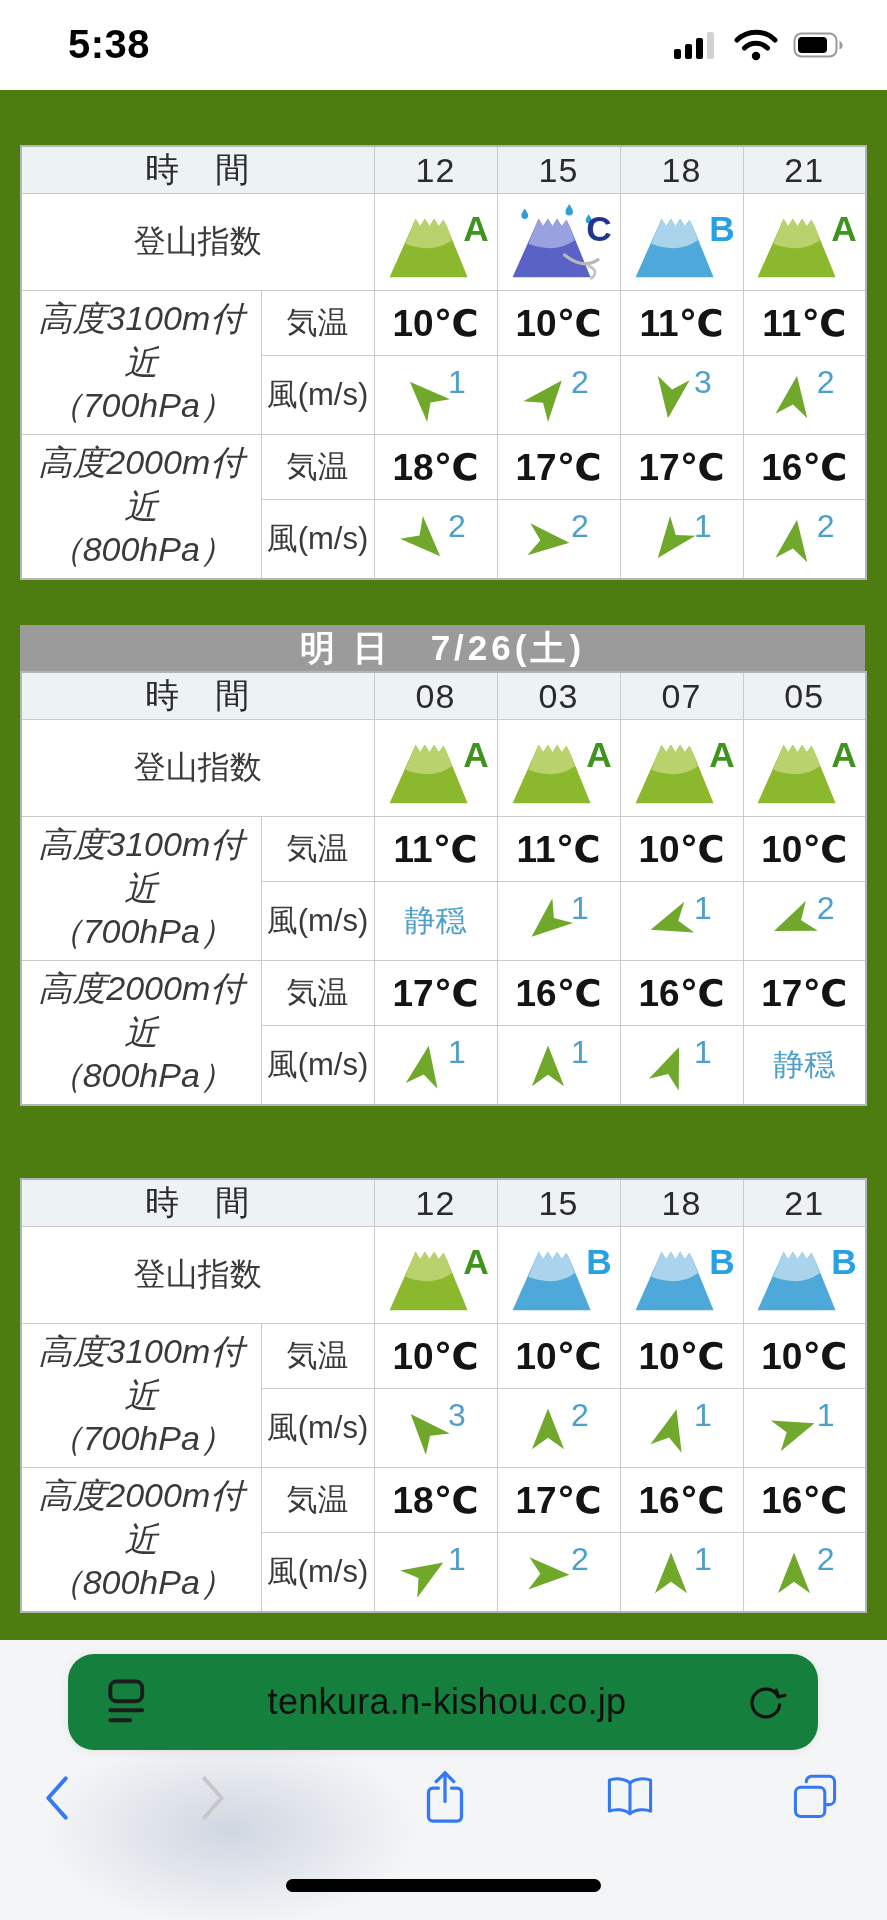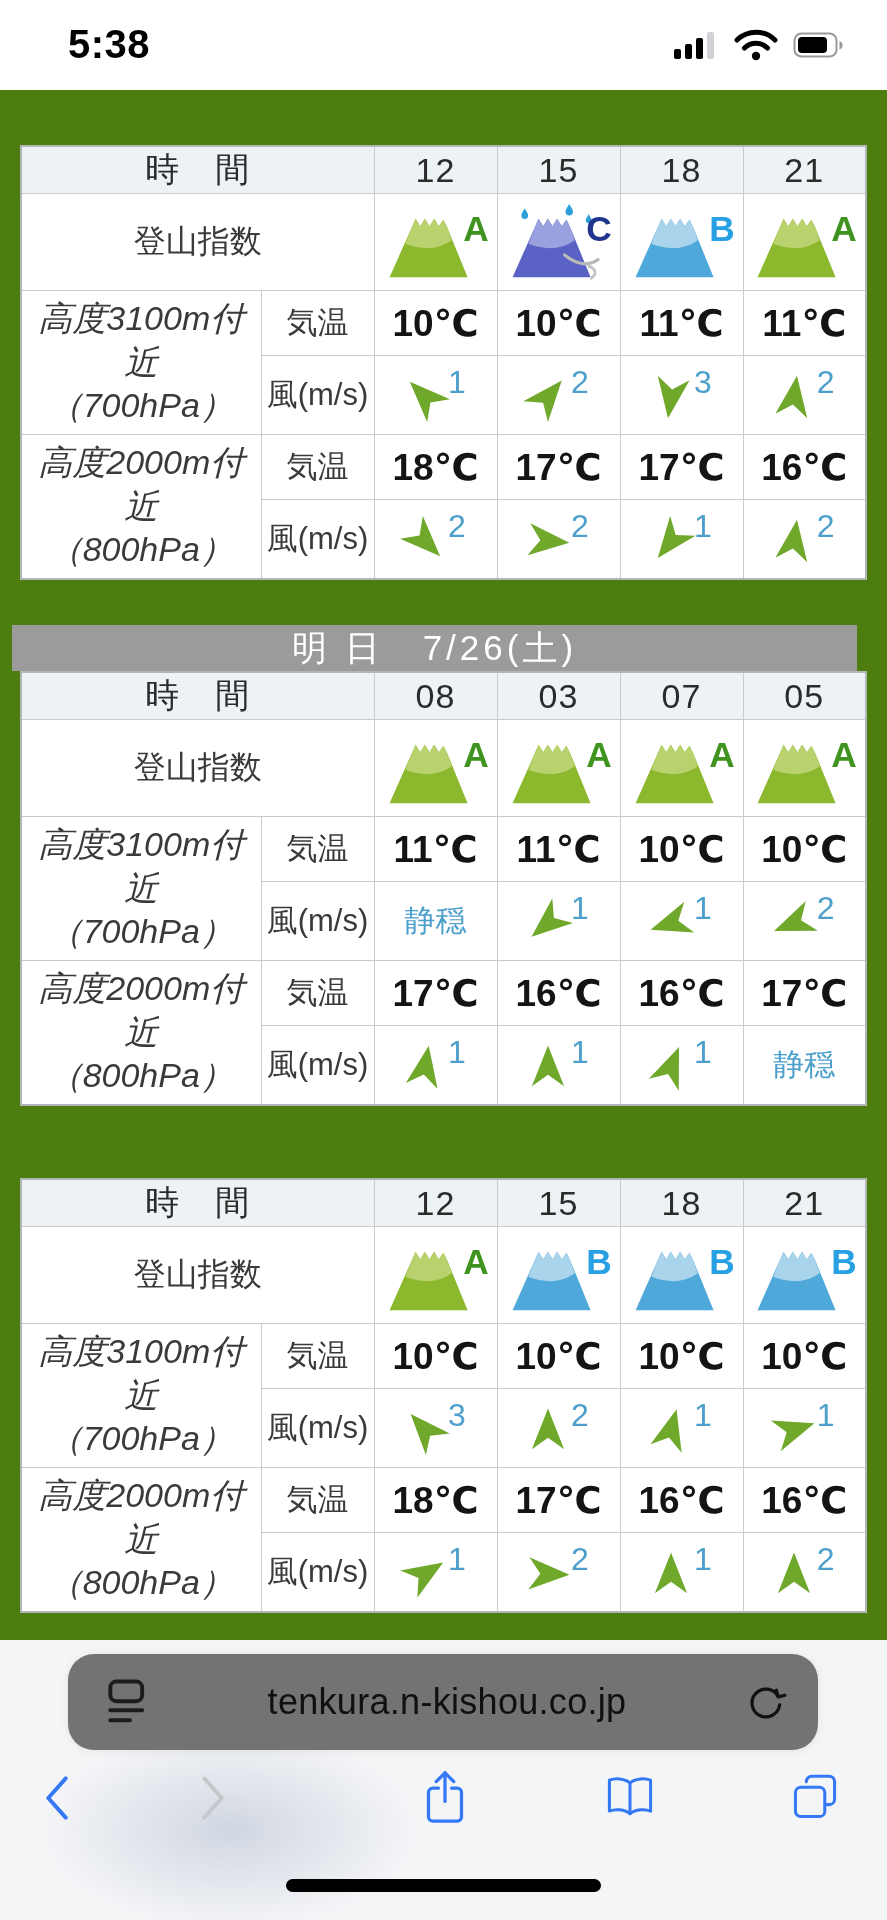--- a/index.html
+++ b/index.html
@@ -26,30 +26,30 @@
   .index-label{font-size:32px;color:#3a3a3a;}
   .temp-row td{height:64px;}
   .temp-val{font-size:37px;font-weight:700;color:#141414;text-align:right;}
   .wind-row td{height:78px;}
   .level-cell{font-size:34px;color:#3a3a3a;line-height:1.28;font-style:italic;}
   .sub-cell{font-size:31px;color:#3a3a3a;}
   .wind-wrap{display:inline-flex;align-items:flex-start;justify-content:center;}
   .wind-arrow{display:block;margin-top:8px;}
   .wind-val{font-size:32px;color:#4d9fcc;margin-left:3px;position:relative;top:-2px;}
   .calm{font-size:31px;color:#4d9fcc;}
-  .band{width:845px;height:46px;margin:45px 0 0 12px;background:#9b9b9b;
+  .band{width:845px;height:46px;margin:45px 0 0 20px;background:#9b9b9b;
         display:flex;align-items:center;justify-content:center;
-        color:#fff;font-weight:400;font-size:35px;letter-spacing:4px;}
+        color:#fff;font-weight:700;font-size:35px;letter-spacing:4px;}
   .mt-cell{line-height:0;}
 
   
   .browser-chrome{position:absolute;left:0;bottom:0;width:887px;height:280px;background:#f4f5f7;}
   .chrome-blob{position:absolute;left:40px;top:90px;width:380px;height:200px;pointer-events:none;
     background:radial-gradient(ellipse at center,rgba(150,165,190,.38),rgba(150,165,190,0) 70%);}
-  .url-pill{position:absolute;left:68px;top:14px;width:750px;height:96px;background:#737373;border-radius:26px;
+  .url-pill{position:absolute;left:68px;top:14px;width:750px;height:96px;background:#15803d;border-radius:26px;
     box-shadow:0 1px 10px rgba(0,0,0,.08);display:flex;align-items:center;}
   .url-reader{margin-left:36px;line-height:0;}
   .url-text{flex:1;text-align:center;font-size:36px;color:#101010;letter-spacing:.3px;}
   .url-reload{margin-right:30px;line-height:0;}
   .toolbar{position:absolute;left:0;top:128px;width:887px;height:96px;}
   .tb-btn{position:absolute;top:0;line-height:0;}
   .tb-back{left:40px;top:6px;}
   .tb-forward{left:196px;top:6px;}
   .tb-share{left:423px;top:0px;}
   .tb-book{left:604px;top:6px;}

